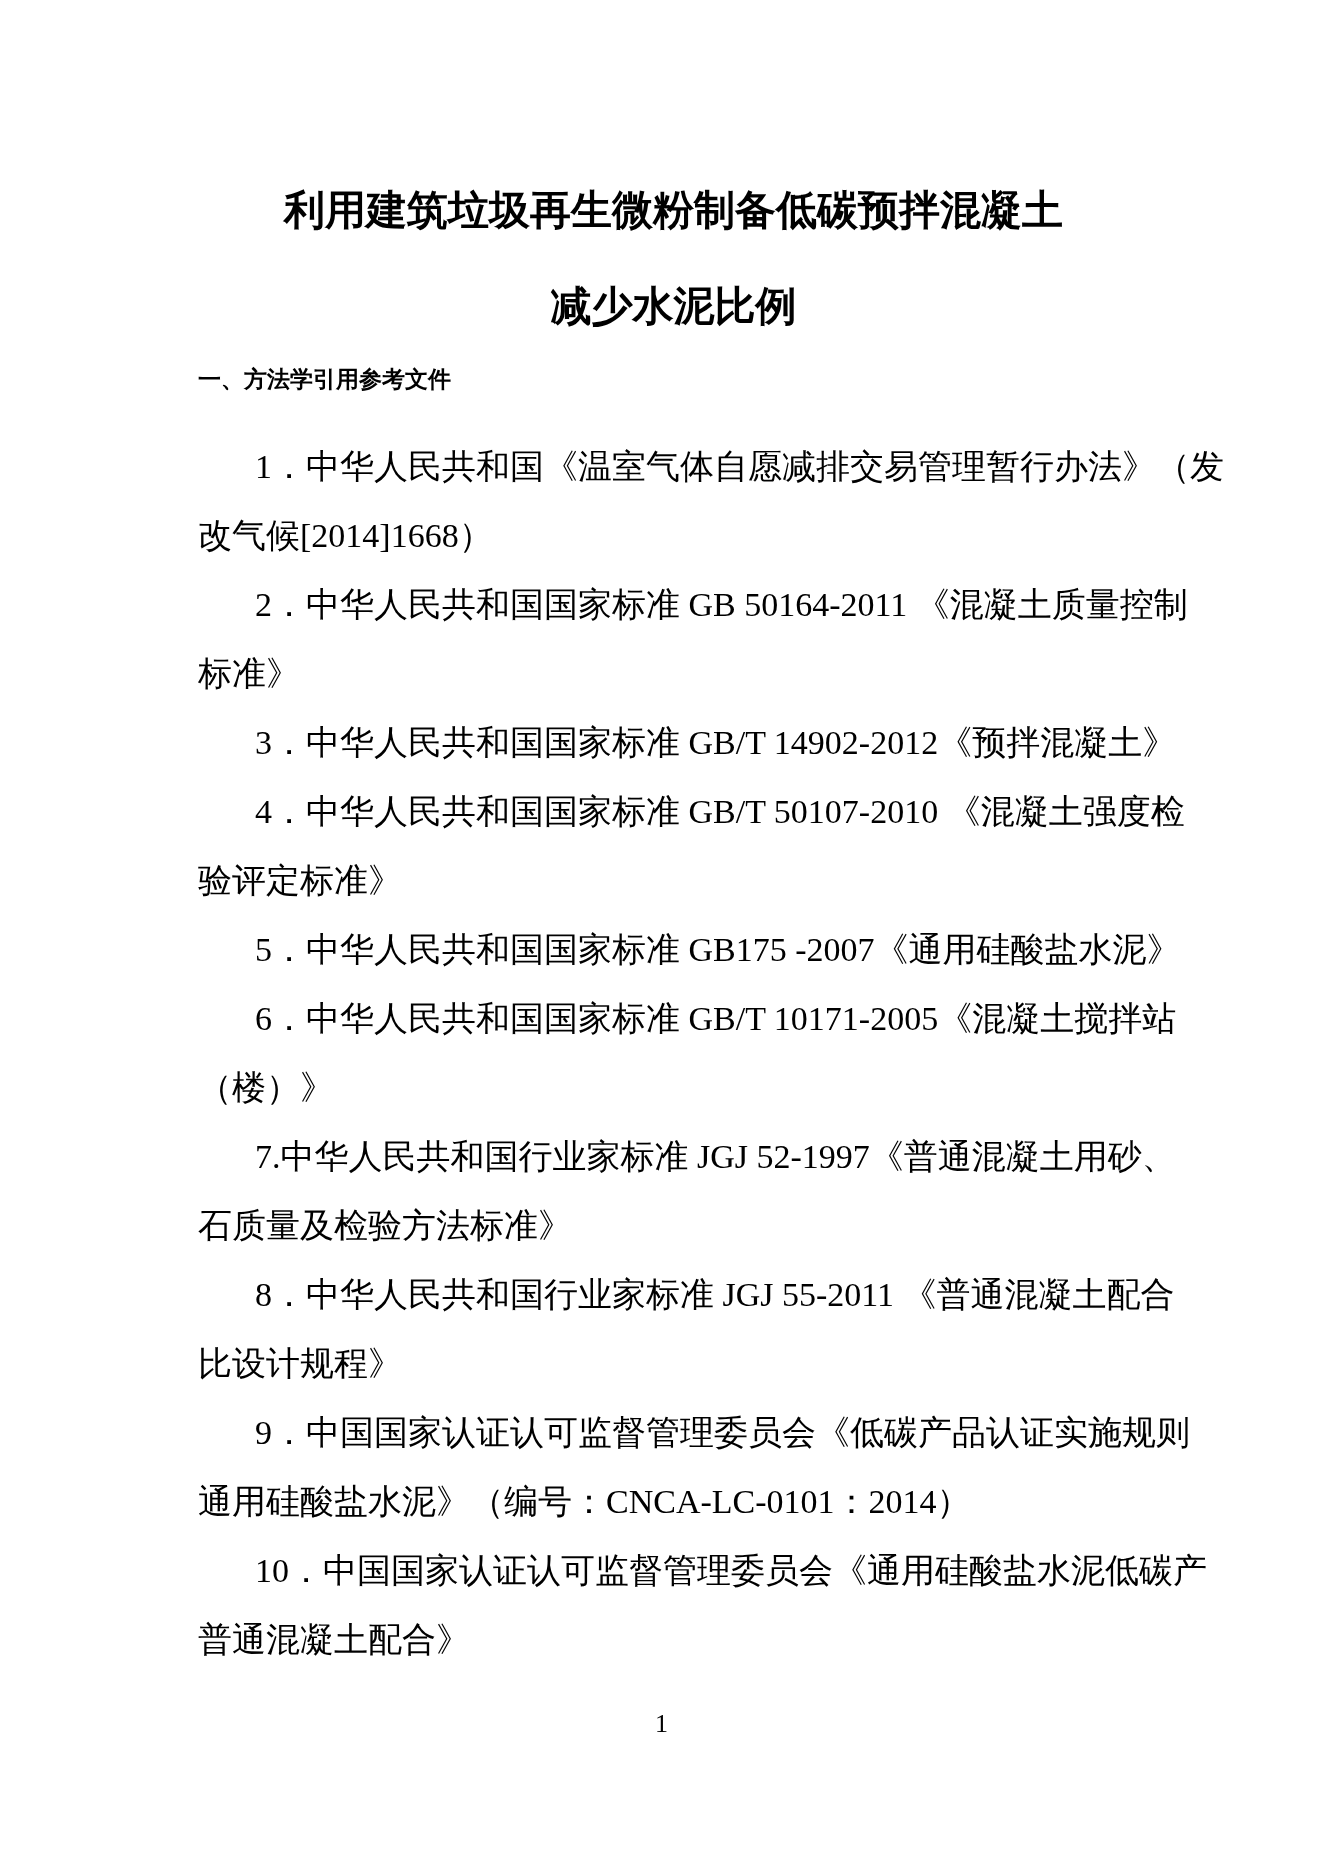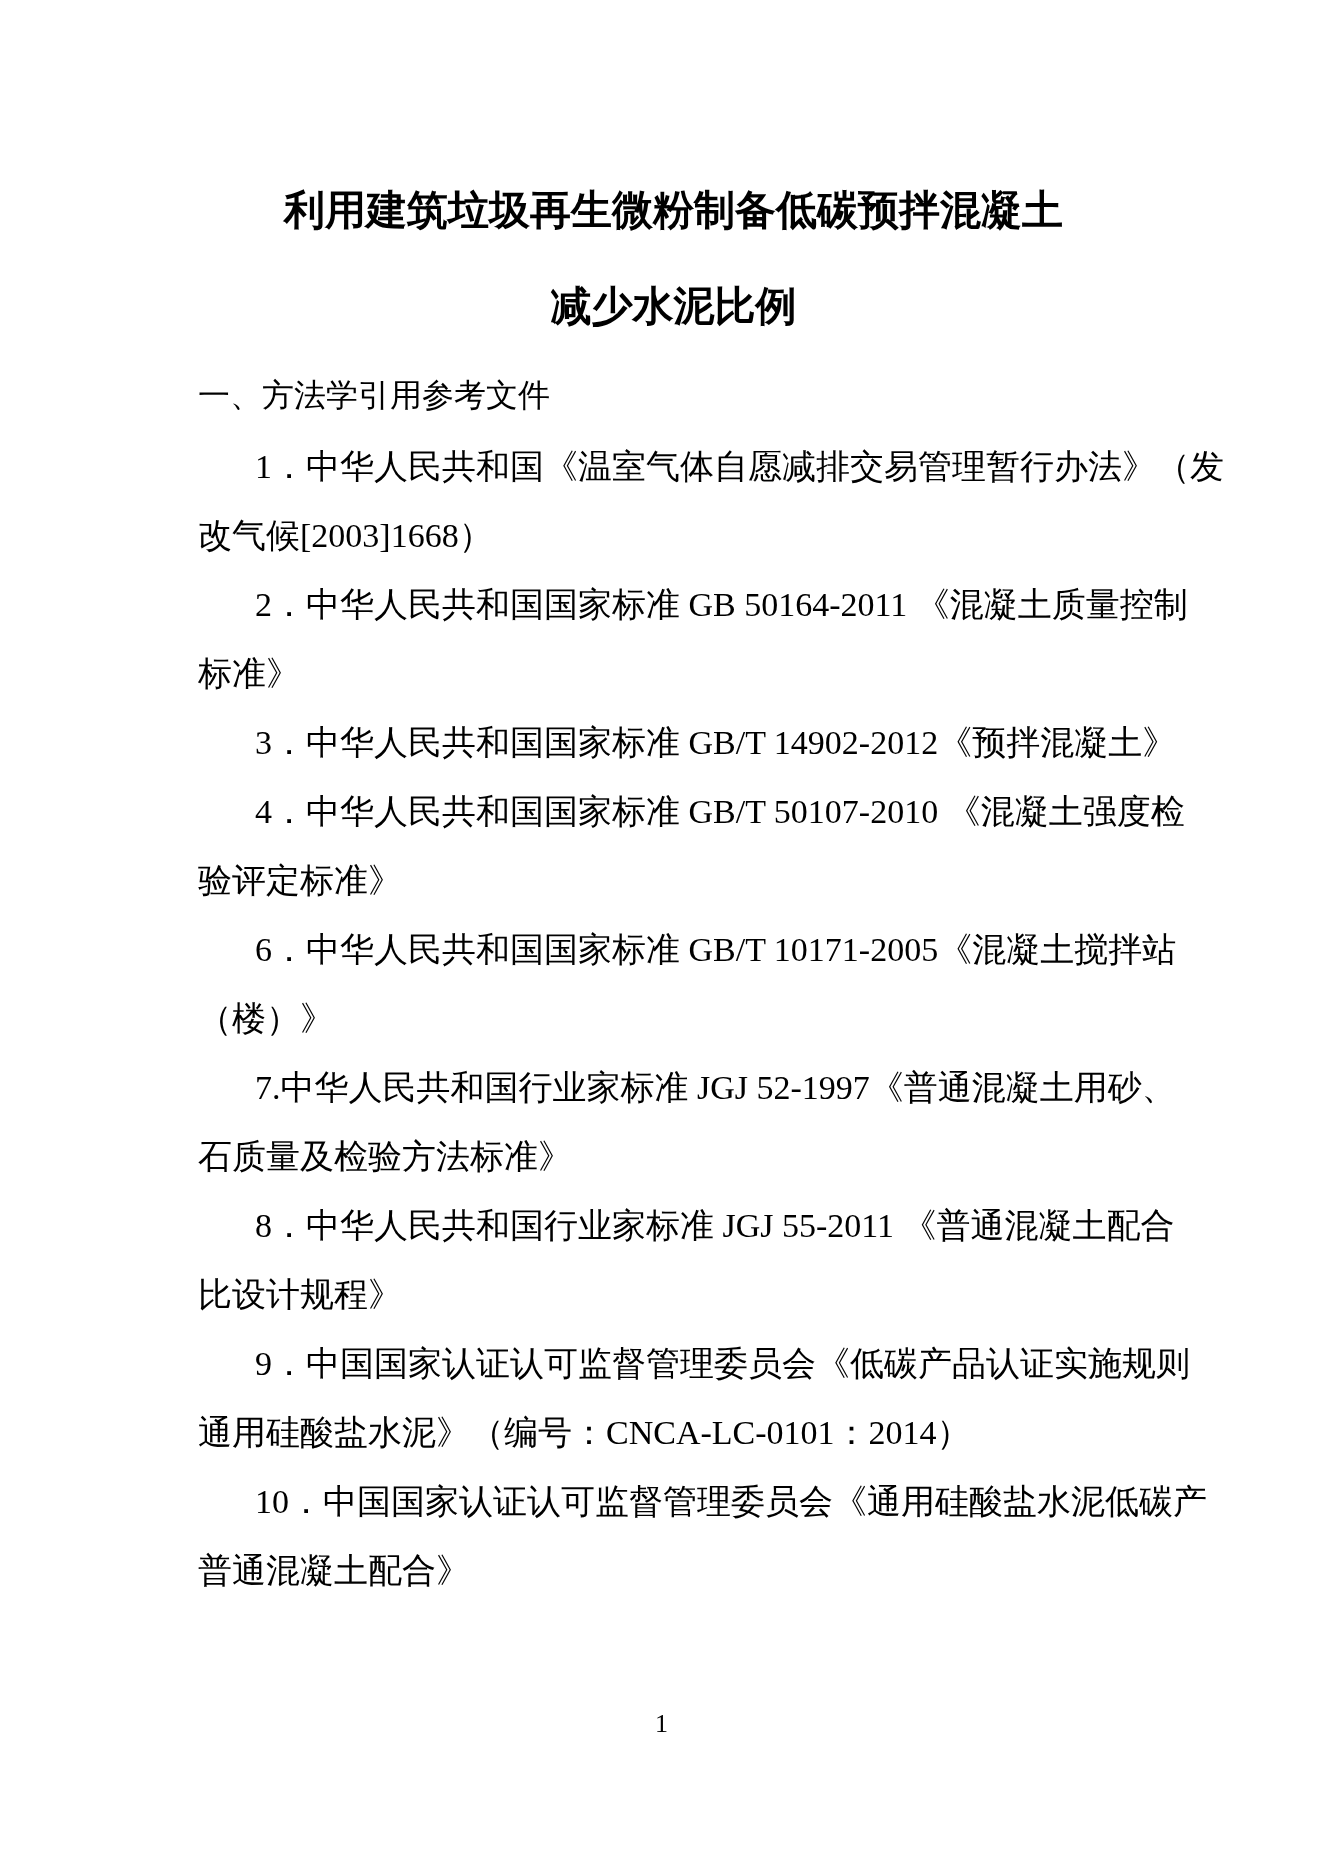--- a/index.html
+++ b/index.html
@@ -26,24 +26,24 @@
     font-weight: bold;
     line-height: 50px;
     white-space: nowrap;
     padding-left: 12px;
   }
   .doc-title.line1 { top: 185px; }
   .doc-title.line2 { top: 281px; }
   .section-heading {
     position: absolute;
     left: 198px;
-    top: 373px;
+    top: 357px;
     font-family: "Liberation Sans", "DejaVu Sans", sans-serif;
-    font-size: 32px;
-    font-weight: normal;
+    font-size: 23px;
+    font-weight: bold;
     line-height: 44px;
     white-space: nowrap;
   }
   .body-text {
     position: absolute;
     left: 198px;
     top: 432px;
     width: 938px;
   }
   .line {
@@ -72,26 +72,27 @@
 <div class="page">
 
   <div class="doc-title line1">利用建筑垃圾再生微粉制备低碳预拌混凝土</div>
 
   <div class="doc-title line2">减少水泥比例</div>
 
   <div class="section-heading">一、方法学引用参考文件</div>
 
   <div class="body-text">
     <p class="line indent">1．中华人民共和国《温室气体自愿减排交易管理暂行办法》（发</p>
-    <p class="line">改气候[2003]1668）</p>
+    <p class="line">改气候[2014]1668）</p>
     <p class="line indent">2．中华人民共和国国家标准 GB 50164-2011 《混凝土质量控制</p>
     <p class="line">标准》</p>
     <p class="line indent">3．中华人民共和国国家标准 GB/T 14902-2012《预拌混凝土》</p>
     <p class="line indent">4．中华人民共和国国家标准 GB/T 50107-2010 《混凝土强度检</p>
     <p class="line">验评定标准》</p>
+    <p class="line indent">5．中华人民共和国国家标准 GB175 -2007《通用硅酸盐水泥》</p>
     <p class="line indent">6．中华人民共和国国家标准 GB/T 10171-2005《混凝土搅拌站</p>
     <p class="line">（楼）》</p>
     <p class="line indent">7.中华人民共和国行业家标准 JGJ 52-1997《普通混凝土用砂、</p>
     <p class="line">石质量及检验方法标准》</p>
     <p class="line indent">8．中华人民共和国行业家标准 JGJ 55-2011 《普通混凝土配合</p>
     <p class="line">比设计规程》</p>
     <p class="line indent">9．中国国家认证认可监督管理委员会《低碳产品认证实施规则</p>
     <p class="line">通用硅酸盐水泥》（编号：CNCA-LC-0101：2014）</p>
     <p class="line indent">10．中国国家认证认可监督管理委员会《通用硅酸盐水泥低碳产</p>
     <p class="line">普通混凝土配合》</p>

